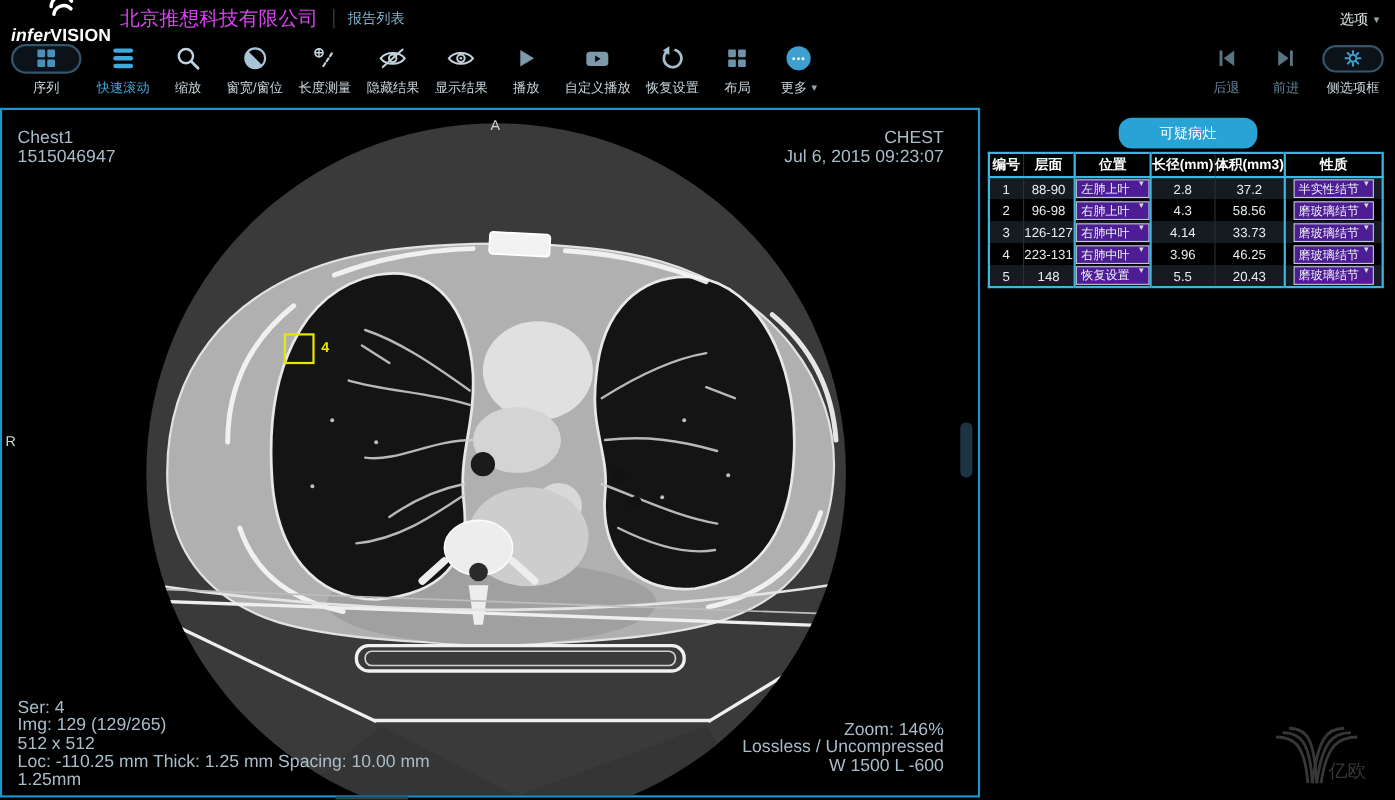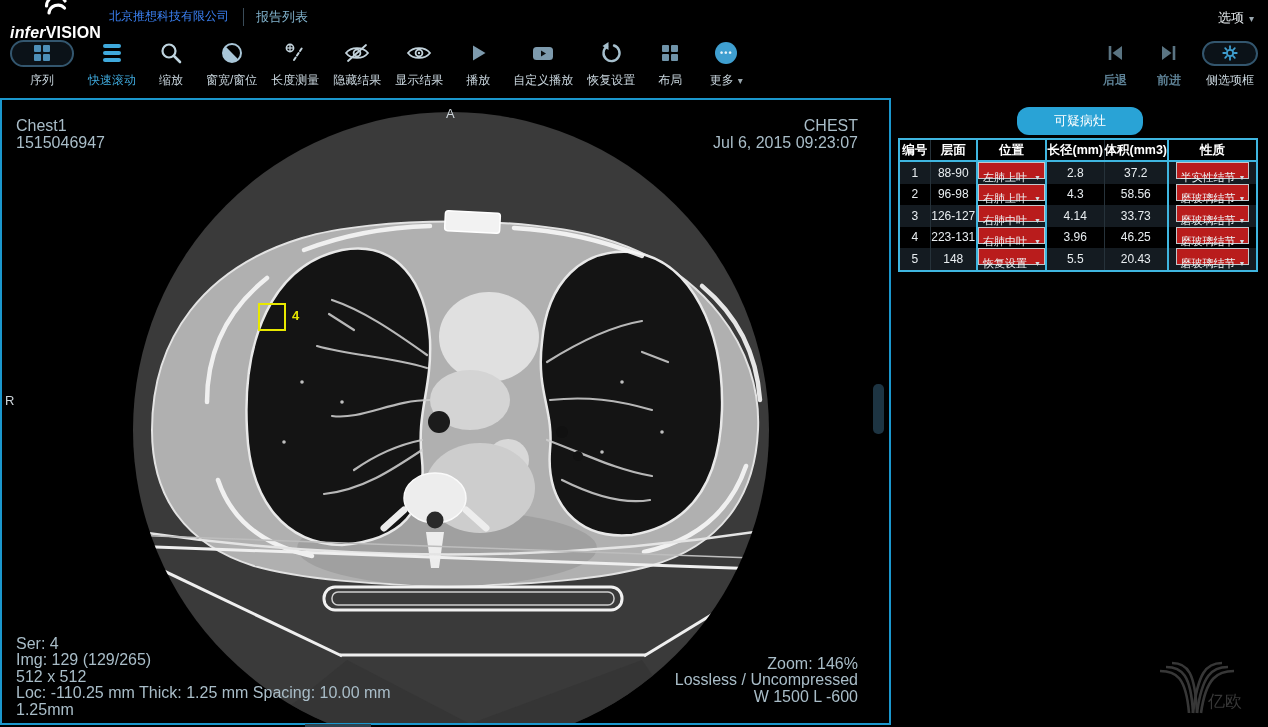--- a/index.html
+++ b/index.html
@@ -7,36 +7,36 @@
               font-family:"Liberation Sans","DejaVu Sans",sans-serif; }
   #app { position:relative; width:1268px; height:727px; background:#000; }
 
   
   #title-bar { position:absolute; left:0; top:0; width:100%; height:33px;
                display:flex; align-items:center; padding-left:10px; }
   .brand { display:flex; align-items:center; gap:6px;flex-direction:column; }
   .brand-text { color:#fff; font-size:16px; letter-spacing:.2px; }
   .brand-text .b-infer { font-style:italic; font-weight:bold; }
   .brand-text .b-vision { font-weight:bold; }
-  .company { color:#3b82f6; font-size:12px; margin-left:8px; }
+  .company { color:#d946ef; font-size:18px; margin-left:8px; }
   .tb-divider { width:1px; height:18px; background:#3a4c59; margin:0 12px 0 14px; }
   .report-link { color:#7fb0ca; font-size:13px; cursor:pointer; }
   .options-wrap { position:absolute; right:14px; top:9px; display:flex; align-items:center; gap:5px; }
   .options-label { color:#e3e8eb; font-size:13px; }
   .caret { color:#9aa7af; font-size:10px; }
 
   
   #toolbar { position:absolute; left:0; top:33px; width:100%; height:65px; }
   .tools-left { position:absolute; left:10px; top:6px; display:flex; align-items:flex-end; gap:14px; }
   .tools-right { position:absolute; right:10px; top:6px; display:flex; align-items:flex-end; gap:12px; }
   .tool { display:flex; flex-direction:column; align-items:center; gap:5px; min-width:42px; cursor:pointer; }
   .tool-icon { height:28px; display:flex; align-items:center; justify-content:center; }
   .tool-label { font-size:12px; color:#c9d6de; white-space:nowrap; }
   .tool.active .tool-label { color:#3fa9dc; }
-  .tool-label-dim { color:#5e8296;font-weight:bold; }
+  .tool-label-dim { color:#5e8296; }
   .pill { border:2px solid #33566e; border-radius:14px; display:flex; align-items:center; justify-content:center; background:#0b1218; }
   .pill-seq { width:64px; height:27px; }
   .pill-gear { width:56px; height:25px; }
   .grid4 { display:grid; grid-template-columns:7px 7px; grid-template-rows:7px 7px; gap:2px; }
   .grid4 span { background:#4d8fb8; border-radius:1px; }
   .grid4.big span { background:#6f93a9; }
   .bars { display:flex; flex-direction:column; gap:3px; }
   .bars span { width:18px; height:4px; background:#3fa9dc; border-radius:2px; }
   .more-circle { width:22px; height:22px; border-radius:50%; background:#3f9fd0;
                  display:flex; align-items:center; justify-content:center;
@@ -70,23 +70,23 @@
   #lesion-table td { color:#e8edf0; font-size:12px; text-align:center; height:20px; }
   #lesion-table tr.data-row:nth-child(even) td { background:#141b21; }
   .col-id    { width:31px; }
   .col-slice { width:47px; }
   .col-loc   { width:64px; }
   .col-diam  { width:58px; }
   .col-vol   { width:64px; }
   .col-nat   { width:89px; }
   .v-cyan { border-left:2px solid #3fb6e0; border-right:2px solid #3fb6e0; }
   .v-dim  { border-left:1px solid #26323a; }
-  .dropdown { display:inline-flex; align-items:center; justify-content:space-between;
-              border:1px solid #c2c8cc; background:#b91c1c; color:#eef2f4;
-              font-size:11px; padding:14px 3px 1px 4px; min-width:67px; height:17px;
+  .dropdown { display:inline-flex; align-items:flex-start; justify-content:space-between;
+              border:1px solid #c2c8cc; background:#4c1d95; color:#eef2f4;
+              font-size:11px; padding:0 3px 1px 4px; min-width:67px; height:17px;
               cursor:pointer; white-space:nowrap; }
   .dropdown .dd-arrow { font-size:7px; color:#d5dade; margin-left:3px; }
 
   
   #watermark { position:absolute; right:16px; bottom:8px; opacity:.9; }
 </style>
 </head>
 <body>
 
 <div id="app">

